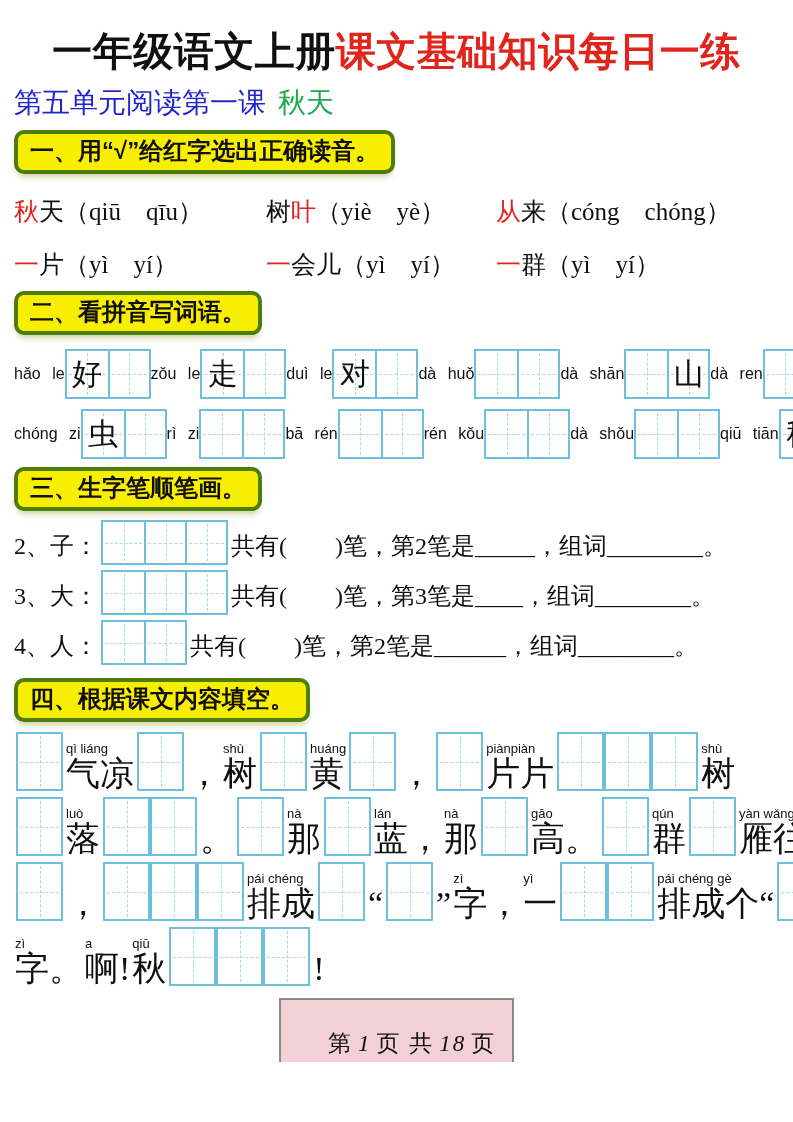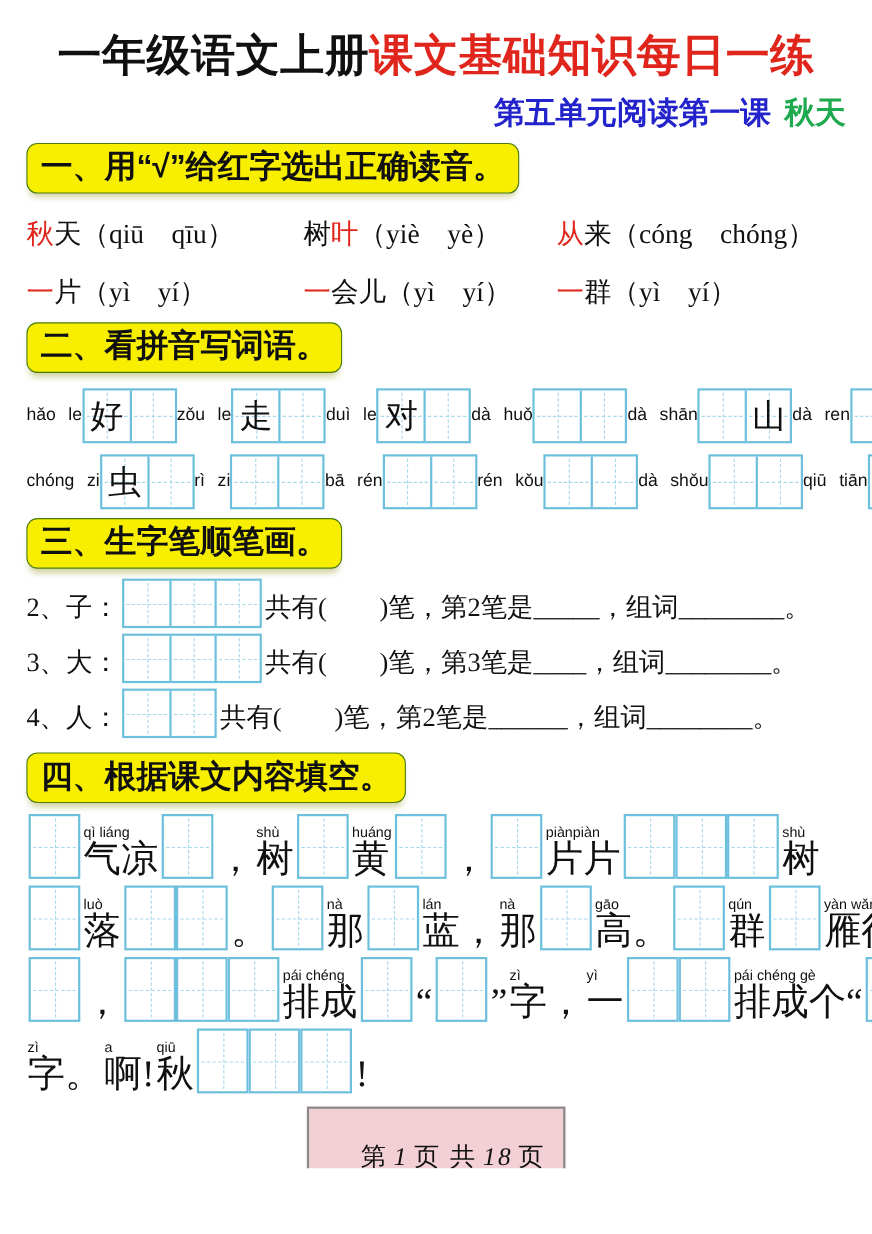--- a/index.html
+++ b/index.html
@@ -8,42 +8,42 @@
     --green:#1fa94e;
     --yellow:#f7ee00;
     --grid:#6cc0dd;
     --dash:#a5d8ea;
     --pink:#f3d0d6;
   }
   *{box-sizing:border-box;}
   body{margin:0;background:#ffffff;}
   .page{
     width:793px;height:1062px;margin:0 auto;background:#fff;
-    padding:28px 24px 10px;overflow:hidden;position:relative;
+    padding:28px 14px 10px;overflow:hidden;position:relative;
     font-family:"Liberation Serif",serif;color:#101010;
   }
   
   .title{
     text-align:center;font-family:"Liberation Sans",sans-serif;
     font-weight:900;font-size:40px;line-height:1.15;white-space:nowrap;
     letter-spacing:0.5px;
   }
   .title .t-red{color:var(--red);}
   .subtitle{
-    text-align:right;font-family:"Liberation Sans",sans-serif;
-    font-weight:700;font-size:28px;margin-top:10px;
+    text-align:left;font-family:"Liberation Sans",sans-serif;
+    font-weight:400;font-size:28px;margin-top:10px;
   }
   .subtitle .t-blue{color:var(--blue);}
   .subtitle .t-green{color:var(--green);margin-left:12px;}
   
   .sec-header{
     display:inline-block;background:var(--yellow);
-    border:1px solid #4d7c0f;border-radius:10px;
+    border:4px solid #4d7c0f;border-radius:10px;
     padding:1px 12px 3px;margin:8px 0 4px;
-    font-family:"Liberation Sans",sans-serif;font-weight:800;font-size:29px;
+    font-family:"Liberation Sans",sans-serif;font-weight:800;font-size:24px;
     box-shadow:0 6px 6px -3px rgba(185,185,110,.65);
   }
   
   .s1-row{display:flex;font-size:25px;margin:15px 0 0;line-height:1.5;white-space:pre;}
   .s1-item.c1{width:252px;}
   .s1-item.c2{width:230px;}
   .red{color:var(--red);}
   
   .s2-row{display:flex;justify-content:space-between;margin-top:8px;}
   .wgroup{display:flex;flex-direction:row;align-items:center;}

